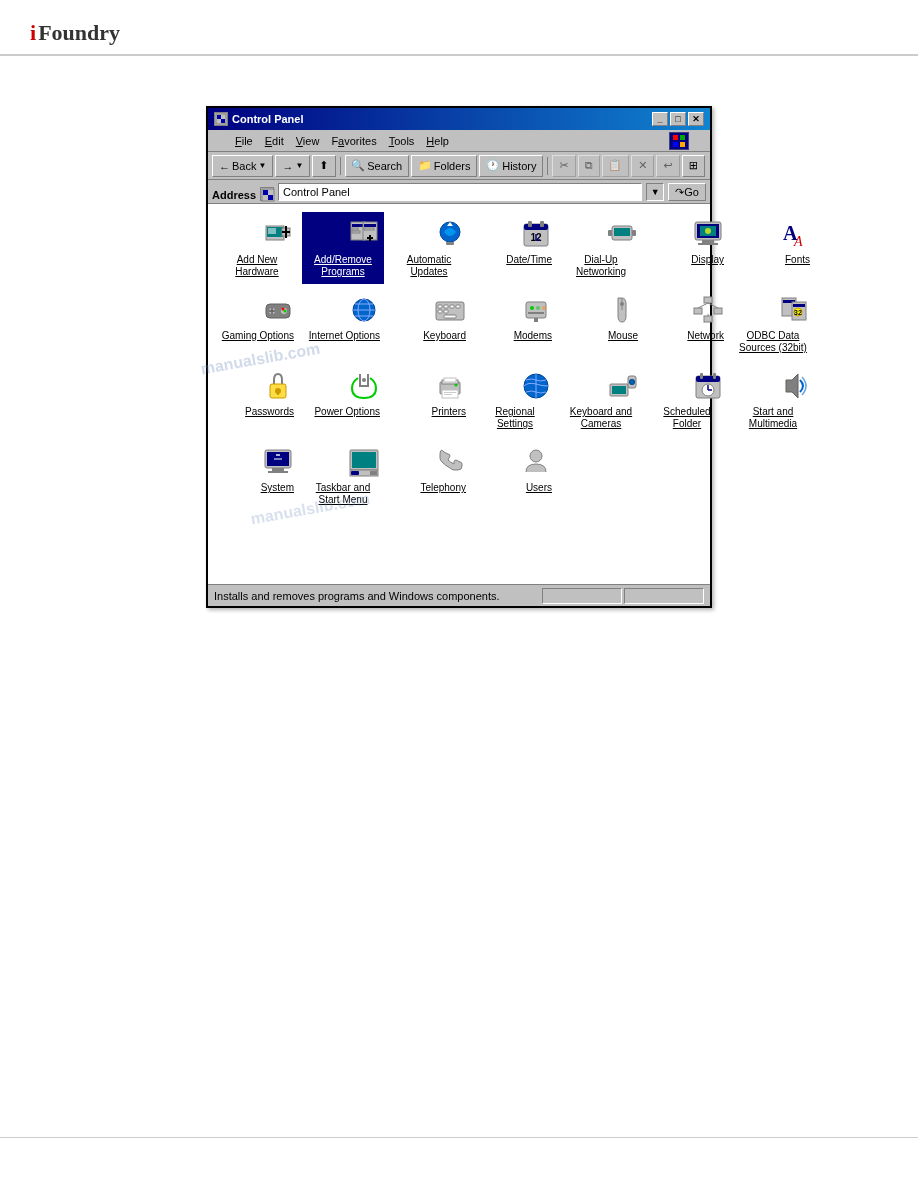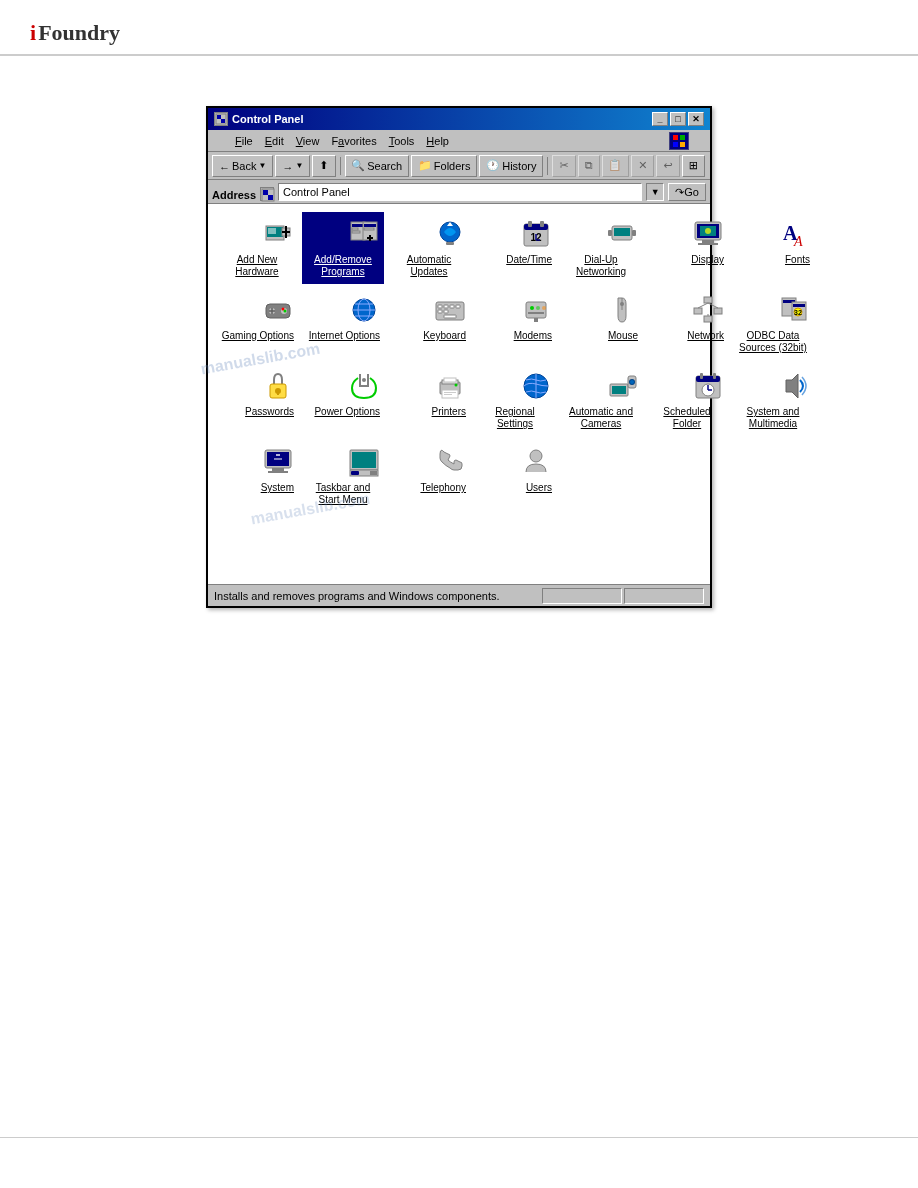--- a/index.html
+++ b/index.html
@@ -617,21 +617,21 @@
         <div class="cp-icon">
           <div class="icon-img">
             <svg width="32" height="32" viewBox="0 0 32 32">
               <rect x="4" y="14" width="18" height="12" rx="1" fill="#c0c0c0" stroke="#808080"></rect>
               <rect x="6" y="16" width="14" height="8" fill="#008080"></rect>
               <rect x="22" y="6" width="8" height="12" rx="2" fill="#c0c0c0" stroke="#808080"></rect>
               <circle cx="26" cy="12" r="3" fill="#004488"></circle>
               <circle cx="26" cy="12" r="2" fill="#0066bb"></circle>
             </svg>
           </div>
-          <span class="icon-label">Automatic and Cameras</span>
+          <span class="icon-label">Keyboard and Cameras</span>
         </div>
         <div class="cp-icon">
           <div class="icon-img">
             <svg width="32" height="32" viewBox="0 0 32 32">
               <rect x="4" y="6" width="24" height="22" rx="2" fill="#c0c0c0" stroke="#808080"></rect>
               <rect x="4" y="6" width="24" height="6" fill="#000080" rx="2"></rect>
               <rect x="8" y="3" width="3" height="6" rx="1" fill="#808080"></rect>
               <rect x="21" y="3" width="3" height="6" rx="1" fill="#808080"></rect>
               <circle cx="16" cy="20" r="6" fill="#ffffff" stroke="#808080"></circle>
               <line x1="16" y1="15" x2="16" y2="20" stroke="#000080" stroke-width="1.5"></line>
@@ -641,21 +641,21 @@
           <span class="icon-label">Scheduled Folder</span>
         </div>
         <div class="cp-icon">
           <div class="icon-img">
             <svg width="32" height="32" viewBox="0 0 32 32">
               <polygon points="8,10 8,22 14,22 20,28 20,4 14,10" fill="#808080" stroke="#606060"></polygon>
               <path d="M22 10 Q28 16 22 22" fill="none" stroke="#0066cc" stroke-width="2"></path>
               <path d="M24 7 Q32 16 24 25" fill="none" stroke="#0066cc" stroke-width="1.5" opacity="0.6"></path>
             </svg>
           </div>
-          <span class="icon-label">System and Multimedia</span>
+          <span class="icon-label">Start and Multimedia</span>
         </div>
         <div class="cp-icon">
           <div class="icon-img">
             <svg width="32" height="32" viewBox="0 0 32 32">
               <rect x="3" y="4" width="26" height="18" rx="2" fill="#c0c0c0" stroke="#808080"></rect>
               <rect x="5" y="6" width="22" height="14" fill="#000080"></rect>
               <rect x="10" y="22" width="12" height="3" fill="#808080"></rect>
               <rect x="6" y="25" width="20" height="2" fill="#808080"></rect>
               <rect x="14" y="8" width="4" height="2" fill="#ffffff" opacity="0.7"></rect>
               <rect x="12" y="12" width="8" height="2" fill="#ffffff" opacity="0.5"></rect>

